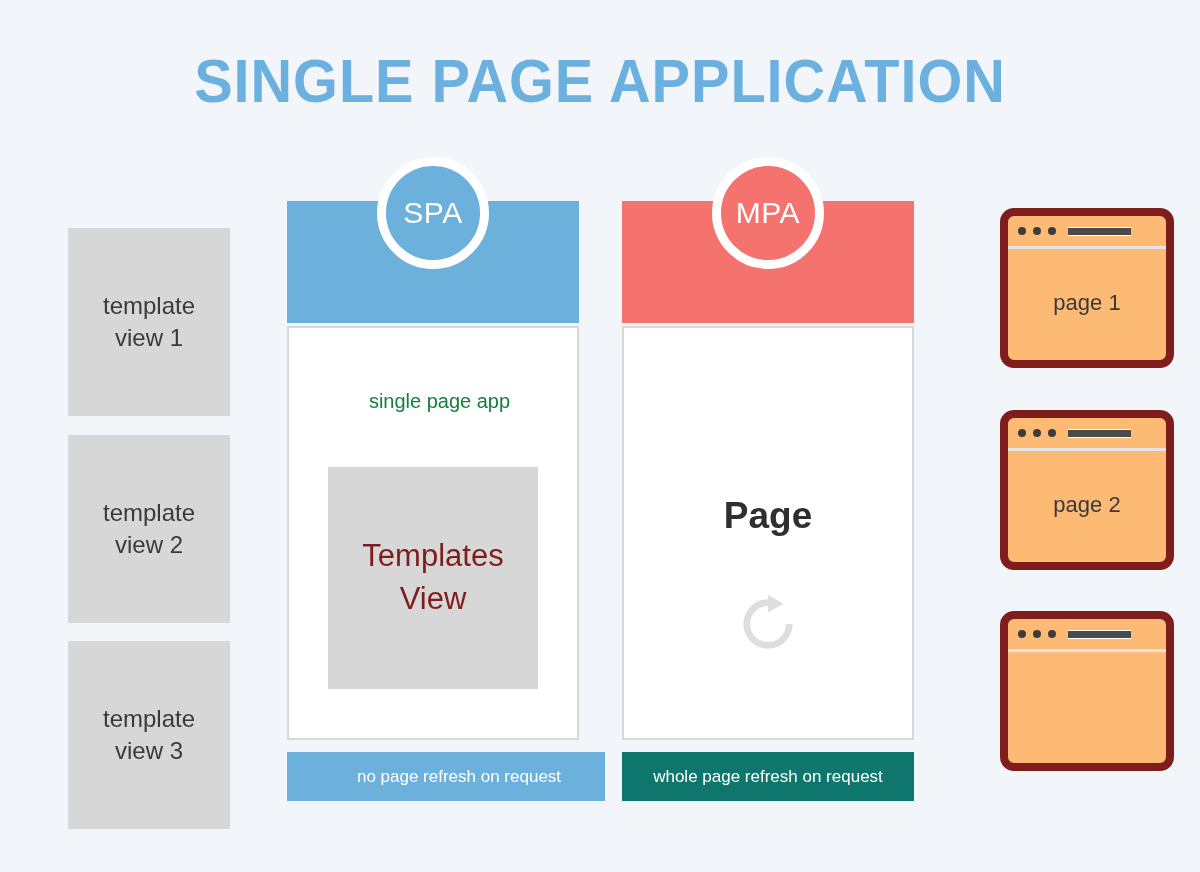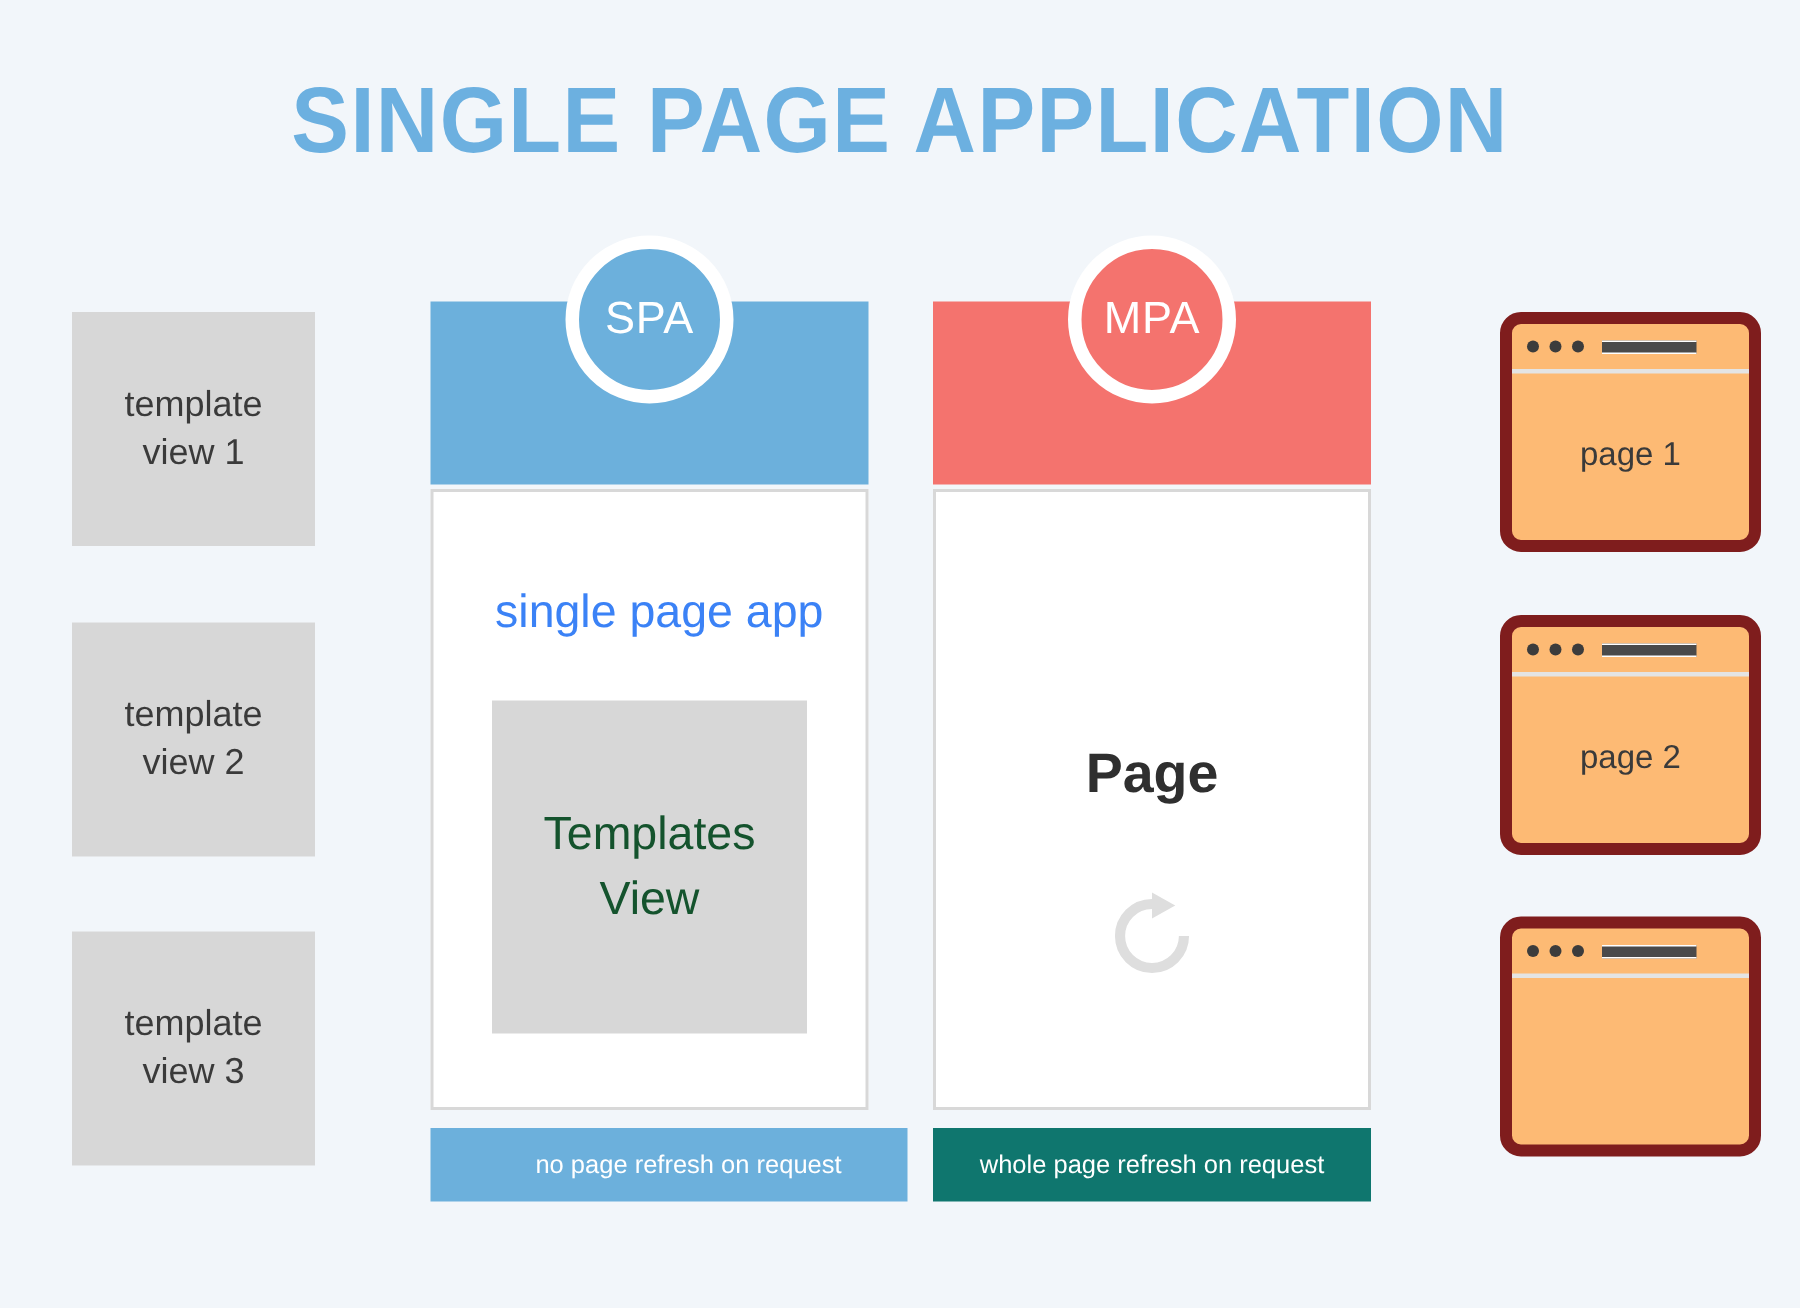--- a/index.html
+++ b/index.html
@@ -28,32 +28,33 @@
     color: #6cb0e0;
     font-family: "Liberation Sans", sans-serif;
     transform: scaleX(0.93);
     transform-origin: center center;
     white-space: nowrap;
   }
 
   
   .template-box {
     position: absolute;
-    left: 48px;
+    left: 68px;
     width: 162px;
-    height: 156px;
+    height: 188px;
     background: #d7d7d7;
     display: flex;
     flex-direction: column;
     align-items: center;
     justify-content: center;
     color: #3a3a3a;
     font-size: 24px;
     line-height: 1.33;
     text-align: center;
+    margin-top: 20px;
   }
   #template-view-1 { top: 208px; }
   #template-view-2 { top: 415px; }
   #template-view-3 { top: 621px; }
 
   
   .panel {
     position: absolute;
     width: 292px;
   }
@@ -97,39 +98,39 @@
     box-sizing: border-box;
     margin-top: 3px;
   }
 
   #spa-body-label {
     position: absolute;
     left: 0;
     right: 0;
     top: 62px;
     text-align: center;
-    font-size: 31px;
-    color: #3b82f6;
+    font-size: 20px;
+    color: #15803d;
     margin-left: 13px;
   }
 
   #spa-templates-view {
     position: absolute;
     left: 39px;
     top: 139px;
     width: 210px;
     height: 222px;
     background: #d7d7d7;
     display: flex;
     flex-direction: column;
     align-items: center;
     justify-content: center;
     font-size: 31px;
     line-height: 1.38;
-    color: #14532d;
+    color: #7f1d1d;
     text-align: center;
   }
 
   #mpa-body-label {
     position: absolute;
     left: 0;
     right: 0;
     top: 167px;
     text-align: center;
     font-size: 37px;

